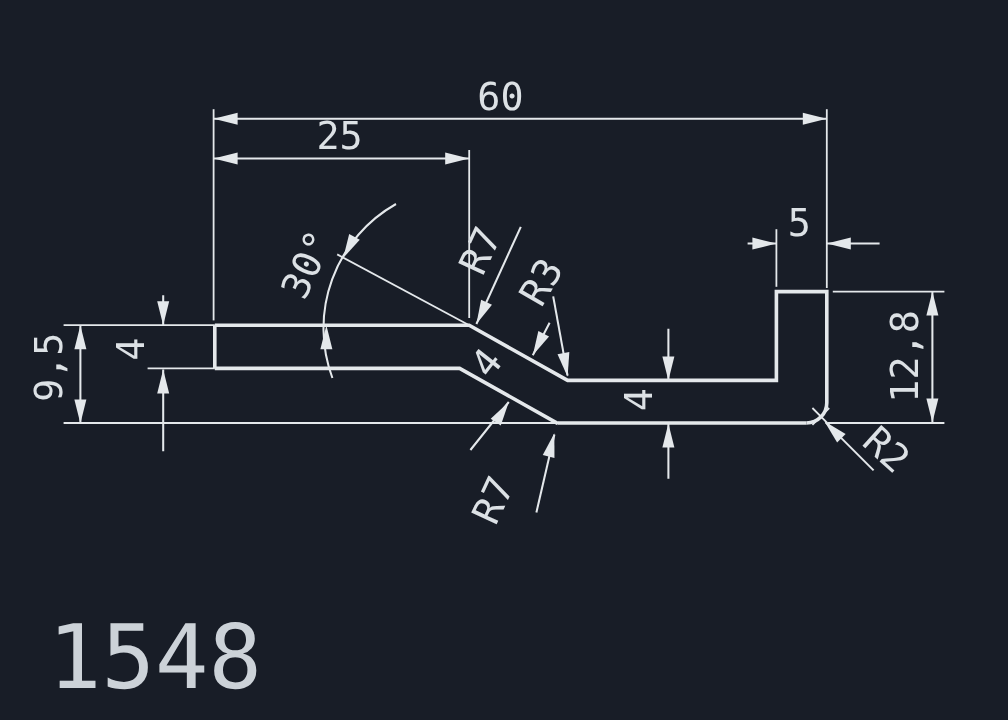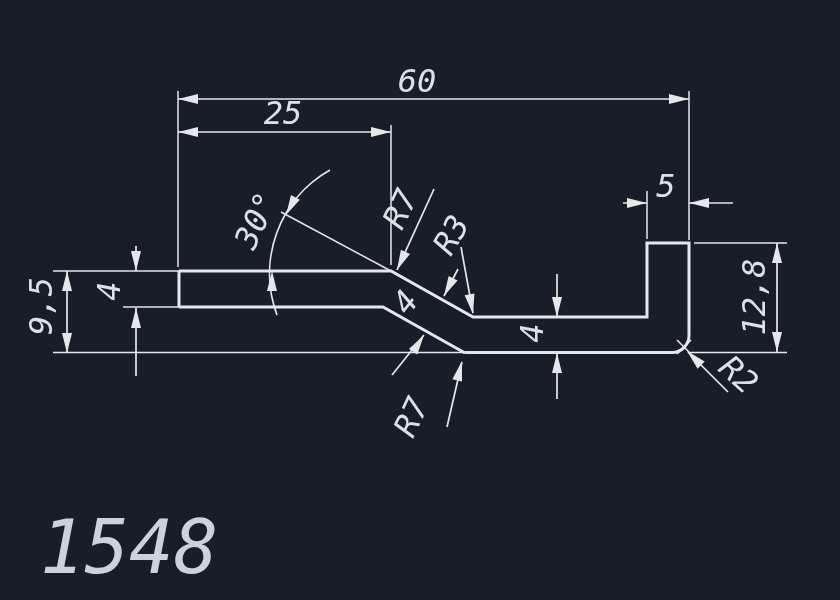--- a/index.html
+++ b/index.html
@@ -6,21 +6,21 @@
     --bg:#181d27;
     --line:#e4e8eb;
     --text:#dce1e5;
   }
   html,body{margin:0;padding:0;}
   body{
     width:840px;height:600px;overflow:hidden;
     background:var(--bg);
     font-family:"DejaVu Sans Mono", monospace;
   }
-  .canvas-wrap{width:840px;height:600px;font-style:italic;}
+  .canvas-wrap{width:840px;height:600px;}
   svg text{
     fill:var(--text);
     font-family:"DejaVu Sans Mono", monospace;
     font-size:32px;
     font-weight:400;
   }
   svg .part{stroke:var(--line);stroke-width:3;fill:none;stroke-linecap:butt;}
   svg .dim{stroke:var(--line);stroke-width:1.7;fill:none;}
   svg .thin{stroke:var(--line);stroke-width:1.5;fill:none;}
   svg .arrow{fill:var(--line);stroke:none;}

